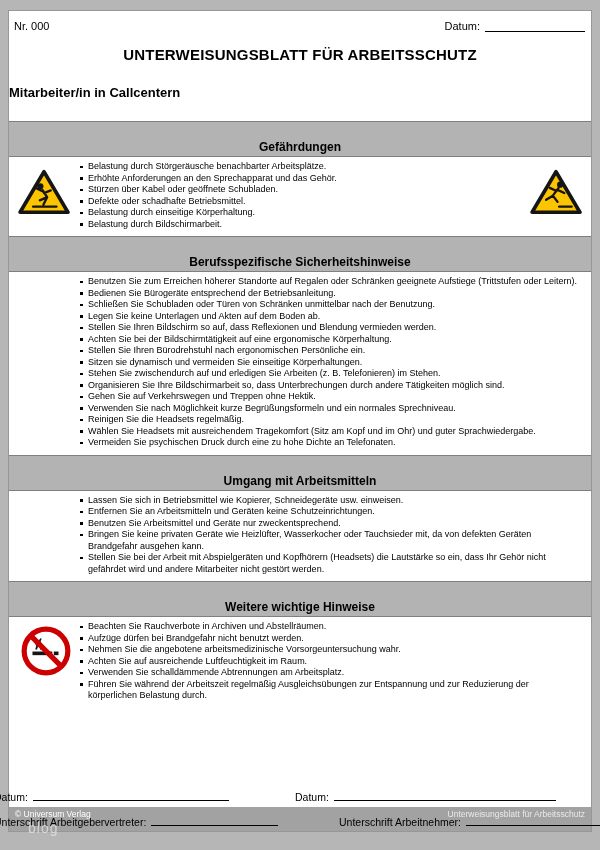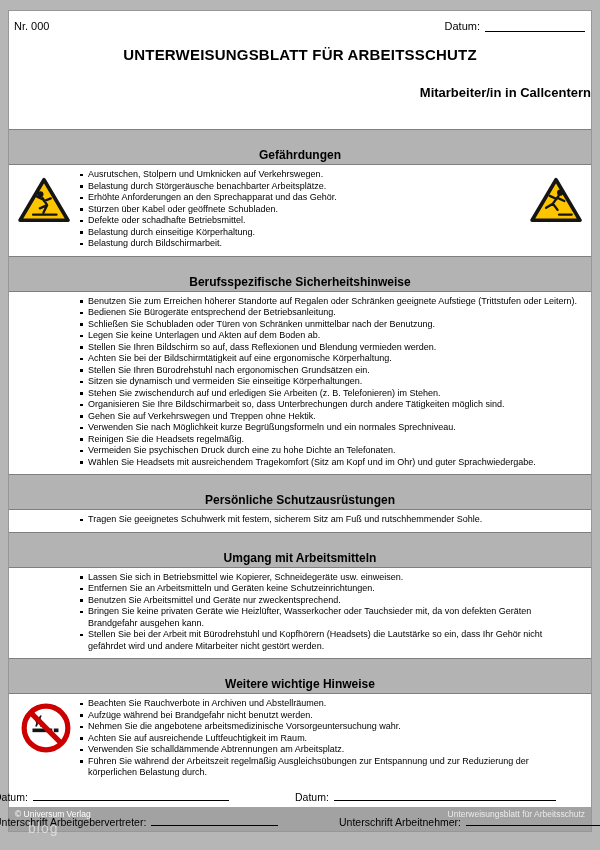--- a/index.html
+++ b/index.html
@@ -14,21 +14,21 @@
     display: flex; flex-direction: column; overflow: hidden;
   }
   .topline {
     display: flex; justify-content: space-between; align-items: flex-end;
     padding: 9px 6px 0 5px; font-size: 11px;
   }
   .date-slot { display: flex; align-items: flex-end; }
   .fill-line { display: inline-block; border-bottom: 1px solid #000; height: 11px; margin-left: 5px; }
   .topline .fill-line { width: 100px; }
   h1 { margin: 14px 0 0; text-align: center; font-size: 15px; font-weight: bold; letter-spacing: .2px; }
-  h2 { margin: 22px 0 12px; text-align: right; font-size: 13px; font-weight: bold; }
+  h2 { margin: 22px 0 4px; text-align: left; font-size: 13px; font-weight: bold; }
   .sections { margin-top: 17px; display: flex; flex-direction: column; }
   .bar {
     background: var(--bar-gray, #b3b3b3);
     border-top: 1px solid #7f7f7f; border-bottom: 1px solid #7f7f7f;
     text-align: center; font-weight: bold; font-size: 12px; padding: 18px 0 2px;
   }
   .content { position: relative; padding: 4px 14px 6px 70px; }
   .content.pad-right { padding-right: 72px; }
   ul { margin: 0; padding: 0; list-style: none; font-size: 9px; line-height: 11.5px; }
   li { position: relative; padding-left: 9px; }
@@ -92,91 +92,82 @@
         </span>
         <span class="icon warn-right">
           <svg width="52" height="46" viewBox="0 0 100 88" aria-hidden="true">
             <path d="M50 5 L96 83 L4 83 Z" fill="var(--warn-yellow,#fdc500)" stroke="#151515" stroke-width="7" stroke-linejoin="round"></path>
             <circle cx="58" cy="30" r="6" fill="#151515"></circle>
             <path d="M55 36 L44 51 M53 40 L66 46 M51 42 L38 36 M44 51 L53 63 M44 51 L31 59" fill="none" stroke="#151515" stroke-width="4.5" stroke-linecap="round"></path>
             <path d="M56 72 L80 72" fill="none" stroke="#151515" stroke-width="4.5" stroke-linecap="round"></path>
           </svg>
         </span>
         <ul>
-            <li>Ausrutschen, Stolpern und Umknicken auf Verkehrswegen.</li>
             <li>Belastung durch Störgeräusche benachbarter Arbeitsplätze.</li>
             <li>Erhöhte Anforderungen an den Sprechapparat und das Gehör.</li>
             <li>Stürzen über Kabel oder geöffnete Schubladen.</li>
             <li>Defekte oder schadhafte Betriebsmittel.</li>
             <li>Belastung durch einseitige Körperhaltung.</li>
             <li>Belastung durch Bildschirmarbeit.</li>
           </ul>
       </div>
     </section>
 
     <section>
       <div class="bar">Berufsspezifische Sicherheitshinweise</div>
       <div class="content">
         <ul>
             <li>Benutzen Sie zum Erreichen höherer Standorte auf Regalen oder Schränken geeignete Aufstiege (Trittstufen oder Leitern).</li>
             <li>Bedienen Sie Bürogeräte entsprechend der Betriebsanleitung.</li>
             <li>Schließen Sie Schubladen oder Türen von Schränken unmittelbar nach der Benutzung.</li>
             <li>Legen Sie keine Unterlagen und Akten auf dem Boden ab.</li>
             <li>Stellen Sie Ihren Bildschirm so auf, dass Reflexionen und Blendung vermieden werden.</li>
             <li>Achten Sie bei der Bildschirmtätigkeit auf eine ergonomische Körperhaltung.</li>
-            <li>Stellen Sie Ihren Bürodrehstuhl nach ergonomischen Grundsätzen ein.</li>
+            <li>Stellen Sie Ihren Bürodrehstuhl nach ergonomischen Persönliche ein.</li>
             <li>Sitzen sie dynamisch und vermeiden Sie einseitige Körperhaltungen.</li>
             <li>Stehen Sie zwischendurch auf und erledigen Sie Arbeiten (z. B. Telefonieren) im Stehen.</li>
             <li>Organisieren Sie Ihre Bildschirmarbeit so, dass Unterbrechungen durch andere Tätigkeiten möglich sind.</li>
             <li>Gehen Sie auf Verkehrswegen und Treppen ohne Hektik.</li>
             <li>Verwenden Sie nach Möglichkeit kurze Begrüßungsformeln und ein normales Sprechniveau.</li>
             <li>Reinigen Sie die Headsets regelmäßig.</li>
+            <li>Wählen Sie Headsets mit ausreichendem Tragekomfort (Sitz am Kopf und im Ohr) und guter Sprachwiedergabe.</li>
             <li>Vermeiden Sie psychischen Druck durch eine zu hohe Dichte an Telefonaten.</li>
-            <li>Wählen Sie Headsets mit ausreichendem Tragekomfort (Sitz am Kopf und im Ohr) und guter Sprachwiedergabe.</li>
           </ul>
       </div>
     </section>
 
-    <section>
-      <div class="bar">Persönliche Schutzausrüstungen</div>
-      <div class="content">
-        <ul>
-            <li>Tragen Sie geeignetes Schuhwerk mit festem, sicherem Sitz am Fuß und rutschhemmender Sohle.</li>
-          </ul>
-      </div>
-    </section>
 
     <section>
       <div class="bar">Umgang mit Arbeitsmitteln</div>
       <div class="content">
         <ul>
             <li>Lassen Sie sich in Betriebsmittel wie Kopierer, Schneidegeräte usw. einweisen.</li>
             <li>Entfernen Sie an Arbeitsmitteln und Geräten keine Schutzeinrichtungen.</li>
             <li>Benutzen Sie Arbeitsmittel und Geräte nur zweckentsprechend.</li>
             <li>Bringen Sie keine privaten Geräte wie Heizlüfter, Wasserkocher oder Tauchsieder mit, da von defekten Geräten Brandgefahr ausgehen kann.</li>
-            <li>Stellen Sie bei der Arbeit mit Bürodrehstuhl und Kopfhörern (Headsets) die Lautstärke so ein, dass Ihr Gehör nicht gefährdet wird und andere Mitarbeiter nicht gestört werden.</li>
+            <li>Stellen Sie bei der Arbeit mit Abspielgeräten und Kopfhörern (Headsets) die Lautstärke so ein, dass Ihr Gehör nicht gefährdet wird und andere Mitarbeiter nicht gestört werden.</li>
           </ul>
       </div>
     </section>
 
     <section>
       <div class="bar">Weitere wichtige Hinweise</div>
       <div class="content">
         <span class="icon nosmoke">
           <svg width="52" height="52" viewBox="0 0 100 100" aria-hidden="true">
             <circle cx="50" cy="50" r="42" fill="#fff" stroke="var(--sign-red,#cc0000)" stroke-width="10"></circle>
             <rect x="24" y="51" width="38" height="7" fill="#151515"></rect>
             <rect x="65" y="51" width="9" height="7" fill="#151515"></rect>
             <path d="M31 46 q4 -5 0 -10 q-4 -5 0 -9 M40 46 q4 -5 0 -10 q-4 -5 0 -9" fill="none" stroke="#151515" stroke-width="3" stroke-linecap="round"></path>
             <line x1="21" y1="21" x2="79" y2="79" stroke="var(--sign-red,#cc0000)" stroke-width="10"></line>
           </svg>
         </span>
         <ul>
             <li>Beachten Sie Rauchverbote in Archiven und Abstellräumen.</li>
-            <li>Aufzüge während bei Brandgefahr nicht benutzt werden.</li>
+            <li>Aufzüge dürfen bei Brandgefahr nicht benutzt werden.</li>
             <li>Nehmen Sie die angebotene arbeitsmedizinische Vorsorgeuntersuchung wahr.</li>
             <li>Achten Sie auf ausreichende Luftfeuchtigkeit im Raum.</li>
             <li>Verwenden Sie schalldämmende Abtrennungen am Arbeitsplatz.</li>
             <li>Führen Sie während der Arbeitszeit regelmäßig Ausgleichsübungen zur Entspannung und zur Reduzierung der körperlichen Belastung durch.</li>
           </ul>
       </div>
     </section>
 
   </div>
 

